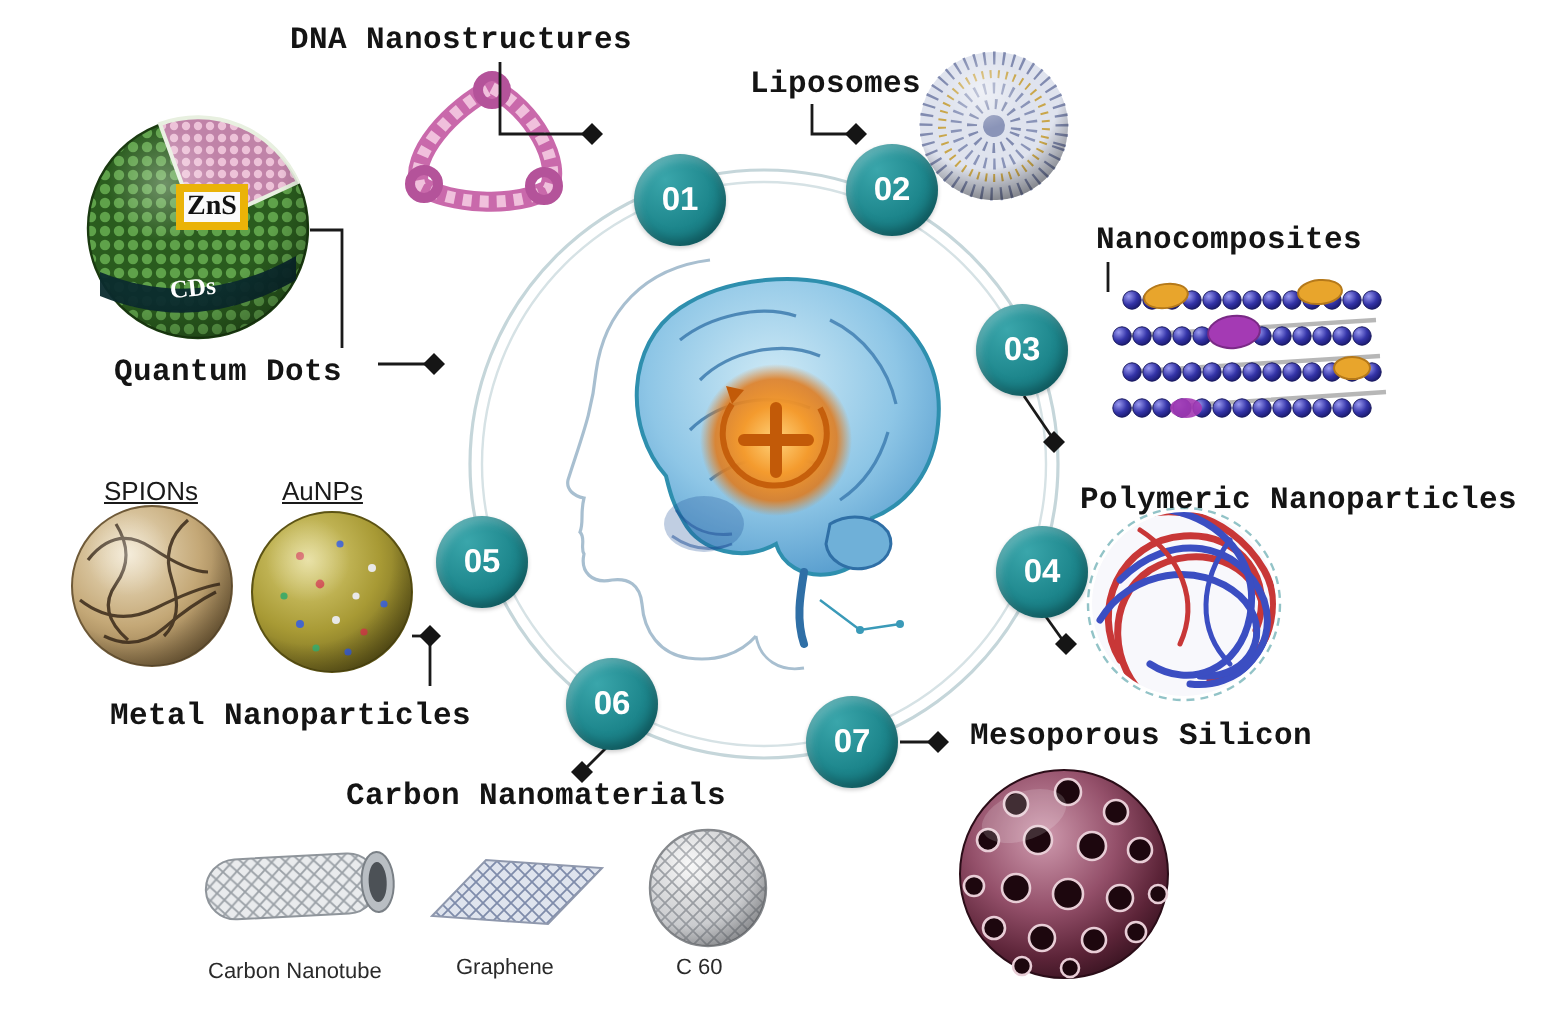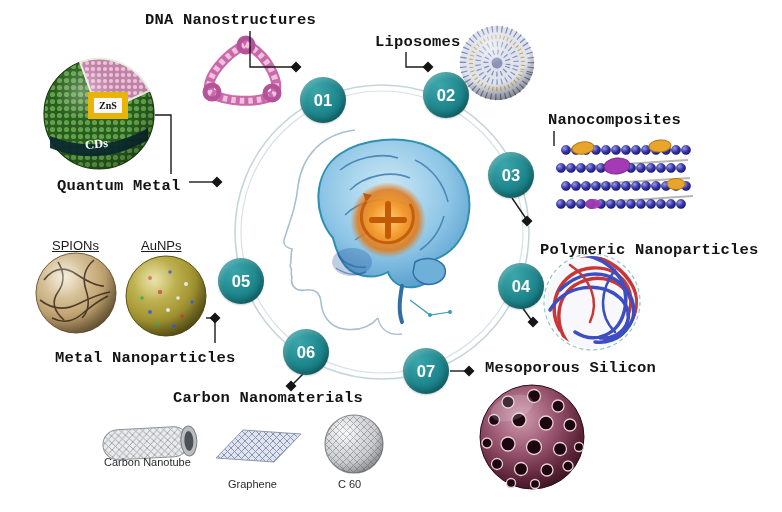--- a/index.html
+++ b/index.html
@@ -10,22 +10,22 @@
          color:#141414; white-space:nowrap; z-index:3; letter-spacing:.2px; }
   .mid { position:absolute; font-family:"Liberation Sans", sans-serif; font-size:13px; color:#1a1a1a;
          white-space:nowrap; z-index:3;text-decoration:underline; }
   .sub { position:absolute; font-family:"Liberation Sans", sans-serif; font-size:11px; color:#2a2a2a;
          white-space:nowrap; z-index:3; }
   .node { position:absolute; width:46px; height:46px; border-radius:50%; display:flex; align-items:center;
           justify-content:center; color:#ffffff; font-weight:700; font-size:16.5px; z-index:4;
           font-family:"Liberation Sans", sans-serif;
           background: radial-gradient(circle at 34% 28%, #3aa6ab 0%, #1d868c 55%, #0e6b72 100%);
           box-shadow: inset -2px -3px 6px rgba(0,0,0,.28), inset 2px 3px 5px rgba(255,255,255,.25), 0 1px 2px rgba(0,0,0,.2); }
-  .zns { position:absolute; left:88px; top:92px; width:28px; height:15px; background:#fafafa; border:6px solid #eab308;
-         font-family:"Liberation Serif", serif; font-size:10px; font-weight:700; color:#111;
+  .zns { position:absolute; left:88px; top:92px; width:28px; height:15px; background:#fafafa; border:4px solid #eab308;
+         font-family:"Liberation Serif", serif; font-size:14px; font-weight:700; color:#111;
          display:flex; align-items:center; justify-content:center; z-index:4; }
   .cds { position:absolute; left:85px; top:137px; font-family:"Liberation Serif", serif; font-size:12.5px;
          font-weight:700; color:#ffffff; z-index:4; transform:rotate(-6deg); }
 </style>
 </head>
 <body>
 
 <div class="canvas">
 
   <svg class="layer" width="782" height="512" viewBox="0 0 782 512">
@@ -318,38 +318,38 @@
       <path d="M428,61.5 L433.5,67 L428,72.5 L422.5,67 Z"></path>
       <path d="M527,215.5 L532.5,221 L527,226.5 L521.5,221 Z"></path>
       <path d="M533,316.5 L538.5,322 L533,327.5 L527.5,322 Z"></path>
       <path d="M469,365.5 L474.5,371 L469,376.5 L463.5,371 Z"></path>
       <path d="M291,380.5 L296.5,386 L291,391.5 L285.5,386 Z"></path>
       <path d="M215,312.5 L220.5,318 L215,323.5 L209.5,318 Z"></path>
       <path d="M217,176.5 L222.5,182 L217,187.5 L211.5,182 Z"></path>
     </g>
   </svg>
 
-  <div class="node" style="left:300px;top:77px">01</div>
+  <div class="node" style="left:317px;top:77px">01</div>
   <div class="node" style="left:423px;top:72px">02</div>
   <div class="node" style="left:488px;top:152px">03</div>
   <div class="node" style="left:498px;top:263px">04</div>
   <div class="node" style="left:403px;top:348px">07</div>
   <div class="node" style="left:283px;top:329px">06</div>
   <div class="node" style="left:218px;top:258px">05</div>
 
   <div class="lbl" style="left:145px;top:11px">DNA Nanostructures</div>
   <div class="lbl" style="left:375px;top:33px">Liposomes</div>
   <div class="lbl" style="left:540px;top:241px">Polymeric Nanoparticles</div>
   <div class="lbl" style="left:548px;top:111px">Nanocomposites</div>
   <div class="lbl" style="left:485px;top:359px">Mesoporous Silicon</div>
   <div class="lbl" style="left:55px;top:349px">Metal Nanoparticles</div>
   <div class="lbl" style="left:173px;top:389px">Carbon Nanomaterials</div>
-  <div class="lbl" style="left:57px;top:177px">Quantum Metal</div>
+  <div class="lbl" style="left:57px;top:177px">Quantum Dots</div>
 
   <div class="mid" style="left:52px;top:238px">SPIONs</div>
   <div class="mid" style="left:141px;top:238px">AuNPs</div>
-  <div class="sub" style="left:104px;top:456px">Carbon Nanotube</div>
+  <div class="sub" style="left:104px;top:480px">Carbon Nanotube</div>
   <div class="sub" style="left:228px;top:478px">Graphene</div>
   <div class="sub" style="left:338px;top:478px">C 60</div>
   <div class="zns">ZnS</div>
   <div class="cds">CDs</div>
 
 </div>
 
 </body></html>

